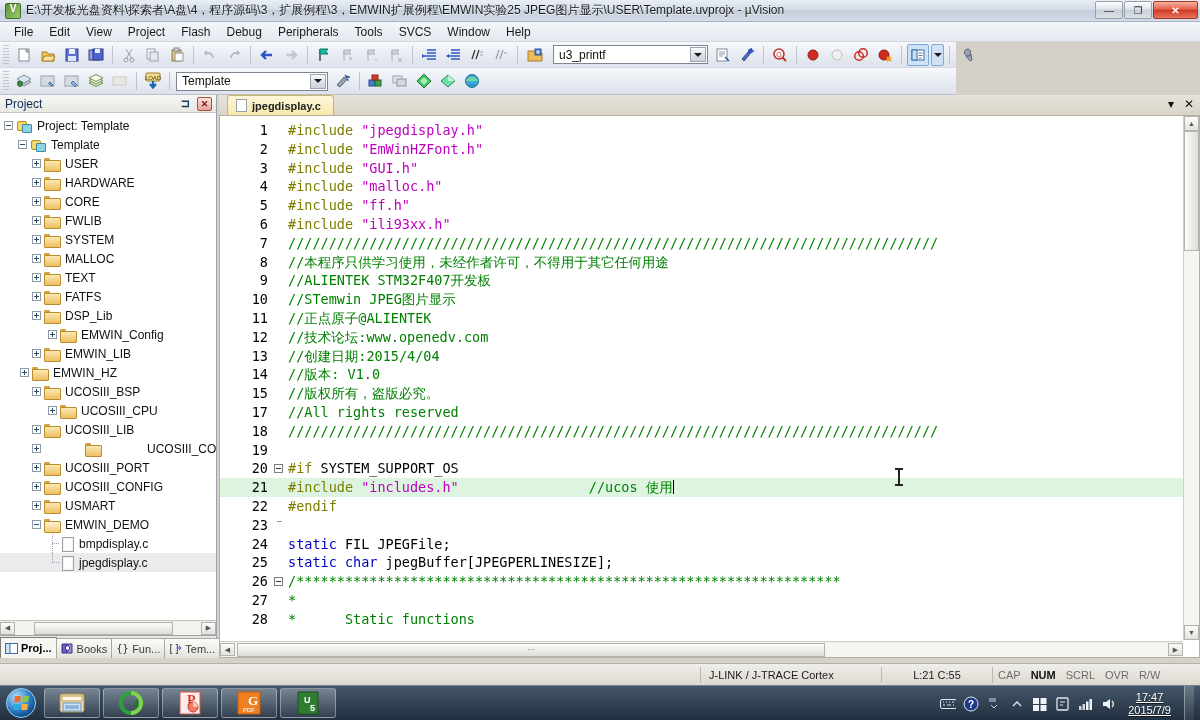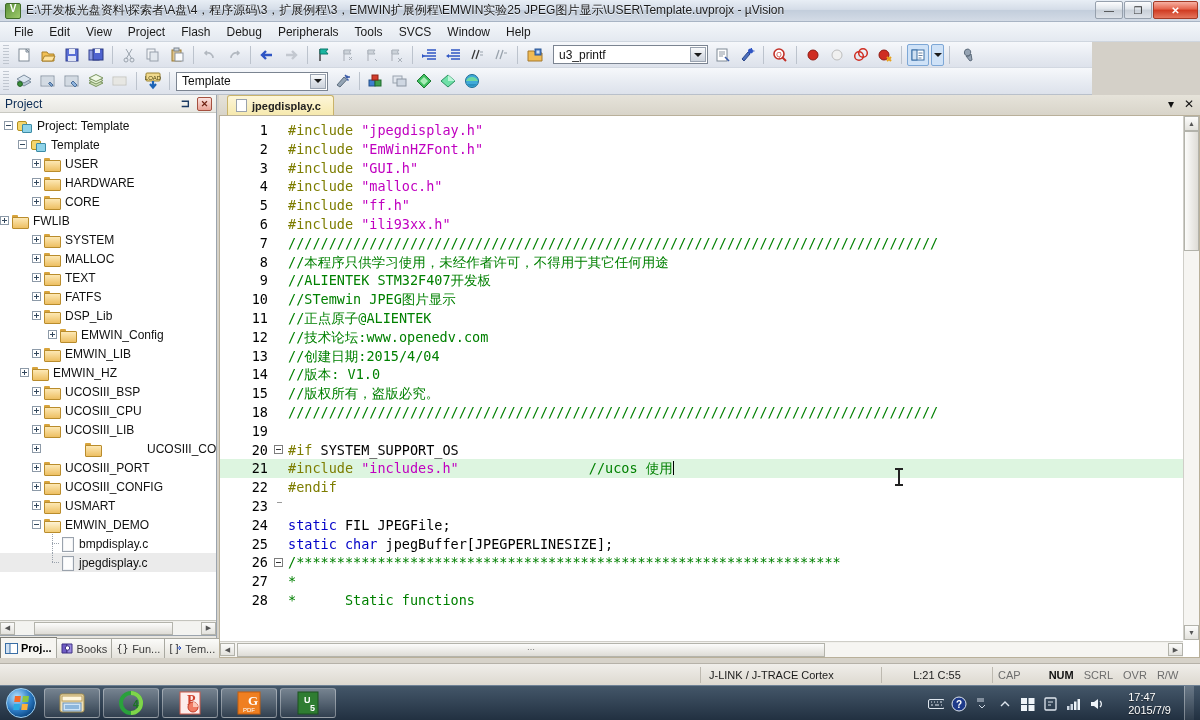--- a/index.html
+++ b/index.html
@@ -60,21 +60,21 @@
     border-bottom: 1px solid #cfd6df;
     display: flex; align-items: center; padding-left: 6px;
   }
   .menu-item {
     padding: 2px 8px; font-size: 12px; color: #1a1a1a; cursor: default;
     white-space: nowrap;
   }
 
   
   .toolbar {
-    position: absolute; left: 0; width: 1092px;
+    position: absolute; left: 0; width: 956px;
     background: linear-gradient(to bottom,#f6f8fb,#e6eaf1 60%,#dde2eb);
     display: flex; align-items: center;
   }
   .toolbar.row1 { top: 42px; height: 26px; border-bottom: 1px solid #d2d8e1; }
   .toolbar.row2 { top: 68px; height: 27px; border-bottom: 1px solid #b9c0ca; }
   .grip {
     width: 6px; height: 20px; margin: 0 3px 0 3px; flex: none;
     background-image: repeating-linear-gradient(to bottom, #b6bdc7 0 1px, transparent 1px 3px);
     opacity: .8;
   }
@@ -346,21 +346,21 @@
   
   .statusbar {
     position: absolute; left: 0; top: 663px; width: 1200px; height: 22px;
     background: linear-gradient(to bottom,#f0eeea,#ddd9d0);
     border-top: 1px solid #b5b1a8;
     display: flex; align-items: center; font-size: 11px; color: #1b1b1b;
   }
   .sb-cell { padding: 0 8px; height: 18px; display: flex; align-items: center; }
   .sb-div { width: 1px; height: 16px; background: #bdb9b0; }
   .sb-ind { padding: 0 5px; color: #6d6d6d; }
-  .sb-ind.on { color: #111; font-weight: bold; margin-left: 18px; }
+  .sb-ind.on { color: #111; font-weight: bold; }
 
   
   .taskbar {
     position: absolute; left: 0; top: 685px; width: 1200px; height: 35px;
     background: linear-gradient(to bottom, rgba(60,80,100,.95), rgba(30,45,62,.98));
     border-top: 1px solid #6f8296;
     display: flex; align-items: center;
   }
   .startorb {
     width: 38px; height: 32px; margin: 0 4px 0 2px; flex: none;
@@ -383,22 +383,22 @@
     border: 1px solid rgba(255,255,255,.35); border-radius: 3px;
     background: linear-gradient(to bottom, rgba(255,255,255,.28), rgba(255,255,255,.06));
     display: flex; align-items: center; justify-content: center;
   }
   .tray {
     position: absolute; right: 0; top: 0; height: 35px; display: flex; align-items: center;
     padding-right: 6px; gap: 7px;
   }
   .tray-icon { width: 16px; height: 16px; display: flex; align-items: center; justify-content: center; }
   .clock {
-    color: #fff; font-size: 11px; line-height: 13px;
-    margin-left: 16px; margin-right: 6px; text-shadow: 0 1px 1px rgba(0,0,0,.6);
+    color: #fff; font-size: 11px; text-align: center; line-height: 13px;
+    margin-left: 4px; margin-right: 6px; text-shadow: 0 1px 1px rgba(0,0,0,.6); text-decoration: underline;
   }
   .showdesktop {
     width: 10px; height: 35px;
     background: linear-gradient(to bottom, rgba(255,255,255,.2), rgba(255,255,255,.05));
     border-left: 1px solid rgba(255,255,255,.35);
   }
 </style>
 </head>
 <body>
 
@@ -781,21 +781,21 @@
           <div class="tnode" style="padding-left: 32px;">
             <span class="expander plus"></span>
             <span class="folder"></span>
             <span>HARDWARE</span>
           </div>
           <div class="tnode" style="padding-left: 32px;">
             <span class="expander plus"></span>
             <span class="folder"></span>
             <span>CORE</span>
           </div>
-          <div class="tnode" style="">
+          <div class="tnode" style="padding-left: 32px;">
             <span class="expander plus"></span>
             <span class="folder"></span>
             <span>FWLIB</span>
           </div>
           <div class="tnode" style="padding-left: 32px;">
             <span class="expander plus"></span>
             <span class="folder"></span>
             <span>SYSTEM</span>
           </div>
           <div class="tnode" style="padding-left: 32px;">
@@ -831,21 +831,21 @@
           <div class="tnode" style="padding-left: 20px;">
             <span class="expander plus"></span>
             <span class="folder"></span>
             <span>EMWIN_HZ</span>
           </div>
           <div class="tnode" style="padding-left: 32px;">
             <span class="expander plus"></span>
             <span class="folder"></span>
             <span>UCOSIII_BSP</span>
           </div>
-          <div class="tnode" style="padding-left: 32px;">
+          <div class="tnode" style="padding-left: 48px;">
             <span class="expander plus"></span>
             <span class="folder"></span>
             <span>UCOSIII_CPU</span>
           </div>
           <div class="tnode" style="padding-left: 32px;">
             <span class="expander plus"></span>
             <span class="folder"></span>
             <span>UCOSIII_LIB</span>
           </div>
           <div class="tnode" style="padding-left: 32px; gap: 41px;">
@@ -954,20 +954,21 @@
             <div class="crow"><span class="gutter">6</span><span class="fold"></span><span class="ctext"><span class="pp">#include </span><span class="str">"ili93xx.h"</span></span></div>
             <div class="crow"><span class="gutter">7</span><span class="fold"></span><span class="ctext"><span class="cm">////////////////////////////////////////////////////////////////////////////////</span></span></div>
             <div class="crow"><span class="gutter">8</span><span class="fold"></span><span class="ctext"><span class="cm">//本程序只供学习使用，未经作者许可，不得用于其它任何用途</span></span></div>
             <div class="crow"><span class="gutter">9</span><span class="fold"></span><span class="ctext"><span class="cm">//ALIENTEK STM32F407开发板</span></span></div>
             <div class="crow"><span class="gutter">10</span><span class="fold"></span><span class="ctext"><span class="cm">//STemwin JPEG图片显示</span></span></div>
             <div class="crow"><span class="gutter">11</span><span class="fold"></span><span class="ctext"><span class="cm">//正点原子@ALIENTEK</span></span></div>
             <div class="crow"><span class="gutter">12</span><span class="fold"></span><span class="ctext"><span class="cm">//技术论坛:www.openedv.com</span></span></div>
             <div class="crow"><span class="gutter">13</span><span class="fold"></span><span class="ctext"><span class="cm">//创建日期:2015/4/04</span></span></div>
             <div class="crow"><span class="gutter">14</span><span class="fold"></span><span class="ctext"><span class="cm">//版本: V1.0</span></span></div>
             <div class="crow"><span class="gutter">15</span><span class="fold"></span><span class="ctext"><span class="cm">//版权所有，盗版必究。</span></span></div>
+            <div class="crow"><span class="gutter">17</span><span class="fold"></span><span class="ctext"><span class="cm">//All rights reserved</span></span></div>
             <div class="crow"><span class="gutter">18</span><span class="fold"></span><span class="ctext"><span class="cm">////////////////////////////////////////////////////////////////////////////////</span></span></div>
             <div class="crow"><span class="gutter">19</span><span class="fold"></span><span class="ctext"><span class="pl"></span></span></div>
             <div class="crow"><span class="gutter">20</span><span class="fold"><i class="foldbox"></i></span><span class="ctext"><span class="pp">#if</span><span class="pl"> SYSTEM_SUPPORT_OS</span></span></div>
             <div class="crow hl"><span class="gutter">21</span><span class="fold"><i class="foldline"></i></span><span class="ctext"><span class="pp">#include </span><span class="str">"includes.h"</span><span class="pl">                </span><span class="cm">//ucos 使用</span><span class="caret-bar"></span></span></div>
             <div class="crow"><span class="gutter">22</span><span class="fold"><i class="foldline"></i></span><span class="ctext"><span class="pp">#endif</span></span></div>
             <div class="crow"><span class="gutter">23</span><span class="fold"><i class="foldline endtick"></i></span><span class="ctext"><span class="pl"></span></span></div>
             <div class="crow"><span class="gutter">24</span><span class="fold"></span><span class="ctext"><span class="kw">static</span><span class="pl"> FIL JPEGFile;</span></span></div>
             <div class="crow"><span class="gutter">25</span><span class="fold"></span><span class="ctext"><span class="kw">static</span><span class="pl"> </span><span class="kw">char</span><span class="pl"> jpegBuffer[JPEGPERLINESIZE];</span></span></div>
             <div class="crow"><span class="gutter">26</span><span class="fold"><i class="foldbox"></i></span><span class="ctext"><span class="cm">/*******************************************************************</span></span></div>
             <div class="crow"><span class="gutter">27</span><span class="fold"><i class="foldline"></i></span><span class="ctext"><span class="cm">*</span></span></div>

